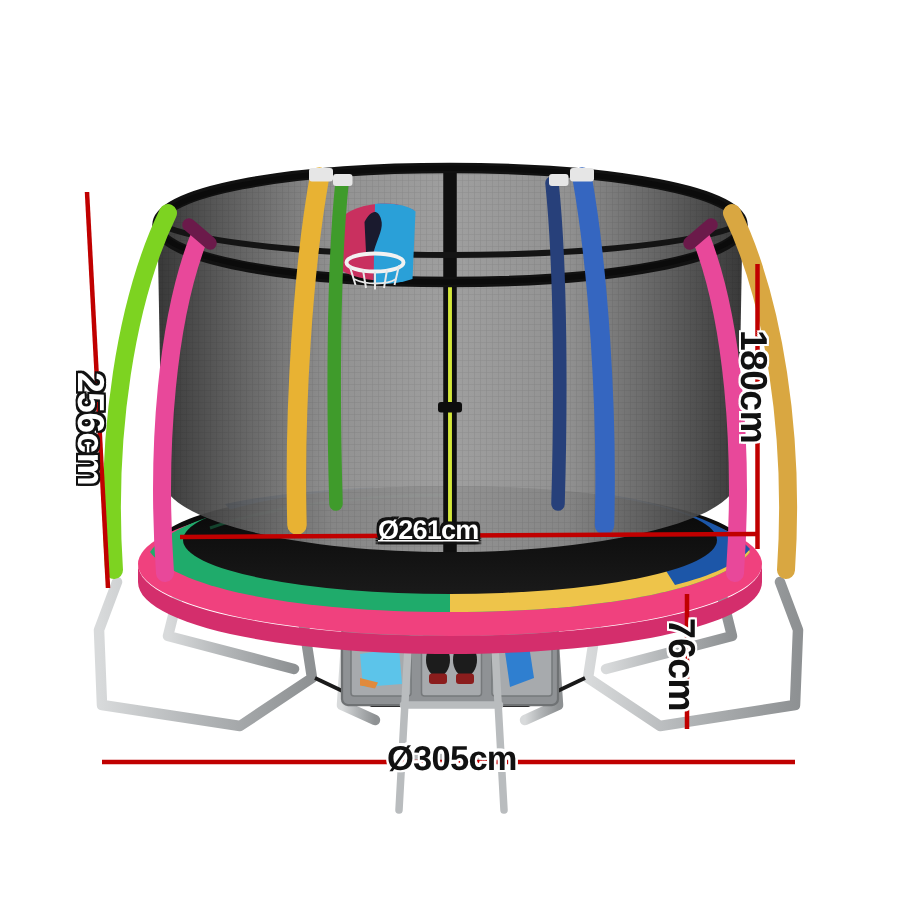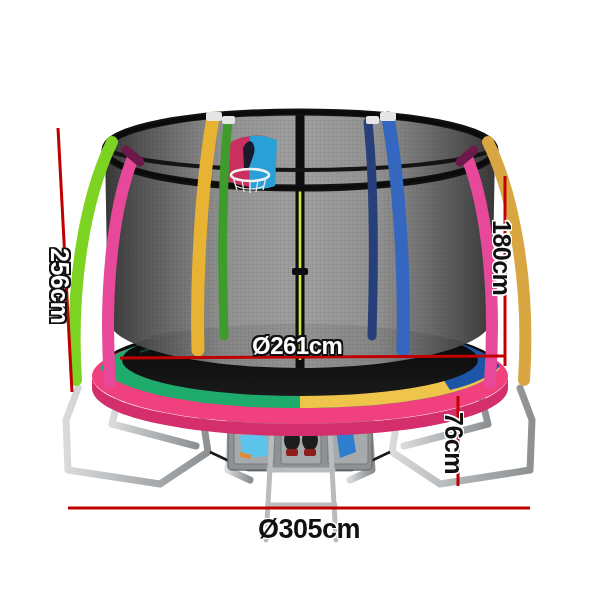--- a/index.html
+++ b/index.html
@@ -32,22 +32,22 @@
     text-shadow:
       -1.4px -1.4px 0 #fff, 1.4px -1.4px 0 #fff,
       -1.4px  1.4px 0 #fff, 1.4px  1.4px 0 #fff,
       -1.4px 0 0 #fff, 1.4px 0 0 #fff,
       0 -1.4px 0 #fff, 0 1.4px 0 #fff;
   }
   .rot-cw{transform:rotate(90deg);transform-origin:left top;}
   #lbl-256{left:74px;top:248px;font-size:25px;}
   #lbl-180{left:516px;top:220px;font-size:25px;}
   #lbl-76{left:468px;top:412px;font-size:25px;}
-  #lbl-261{left:252px;top:332px;font-size:24px;}
-  #lbl-305{left:258px;top:514px;font-size:27px;}
+  #lbl-261{left:252px;top:343px;font-size:18px;text-decoration:underline;}
+  #lbl-305{left:258px;top:492px;font-size:23px;}
 </style>
 </head>
 <body>
 
 <div id="stage">
 
   <svg width="600" height="600" viewBox="0 0 600 600">
     <defs>
       <linearGradient id="netGrad" x1="0" y1="0" x2="1" y2="0">
         <stop offset="0" stop-color="#2e2e2e"></stop>

